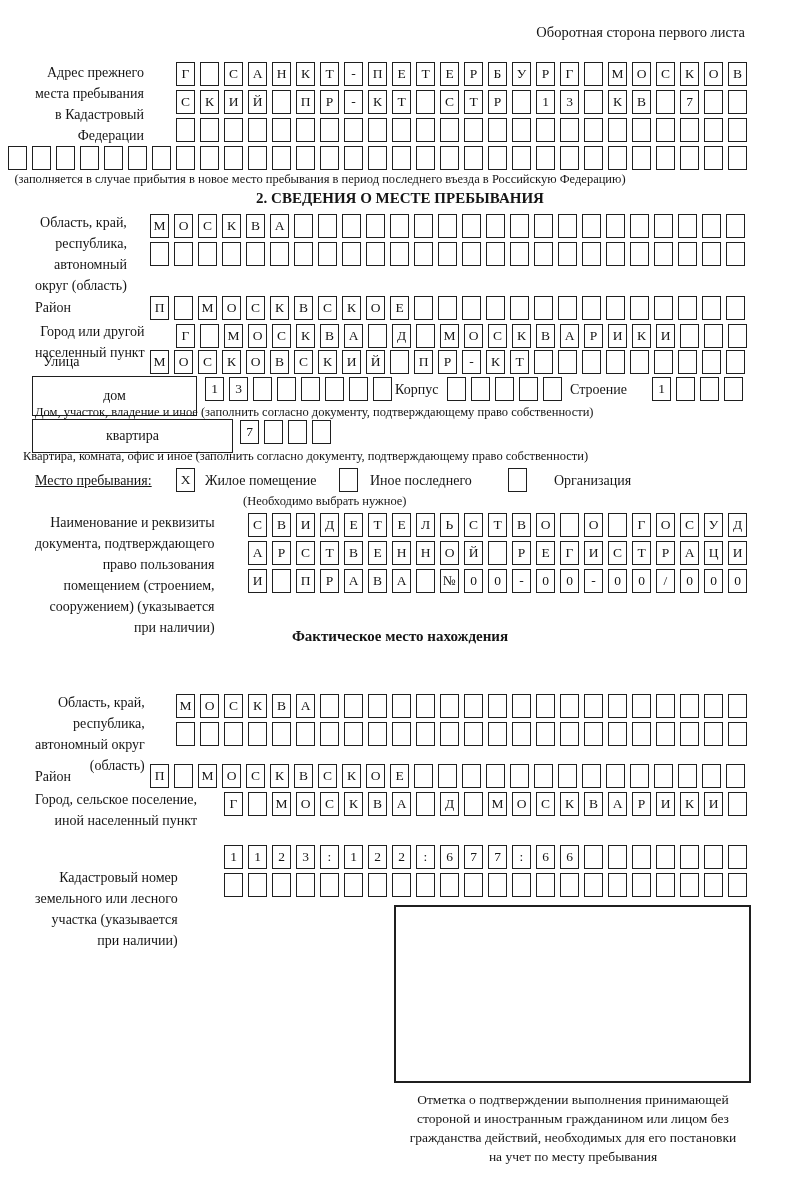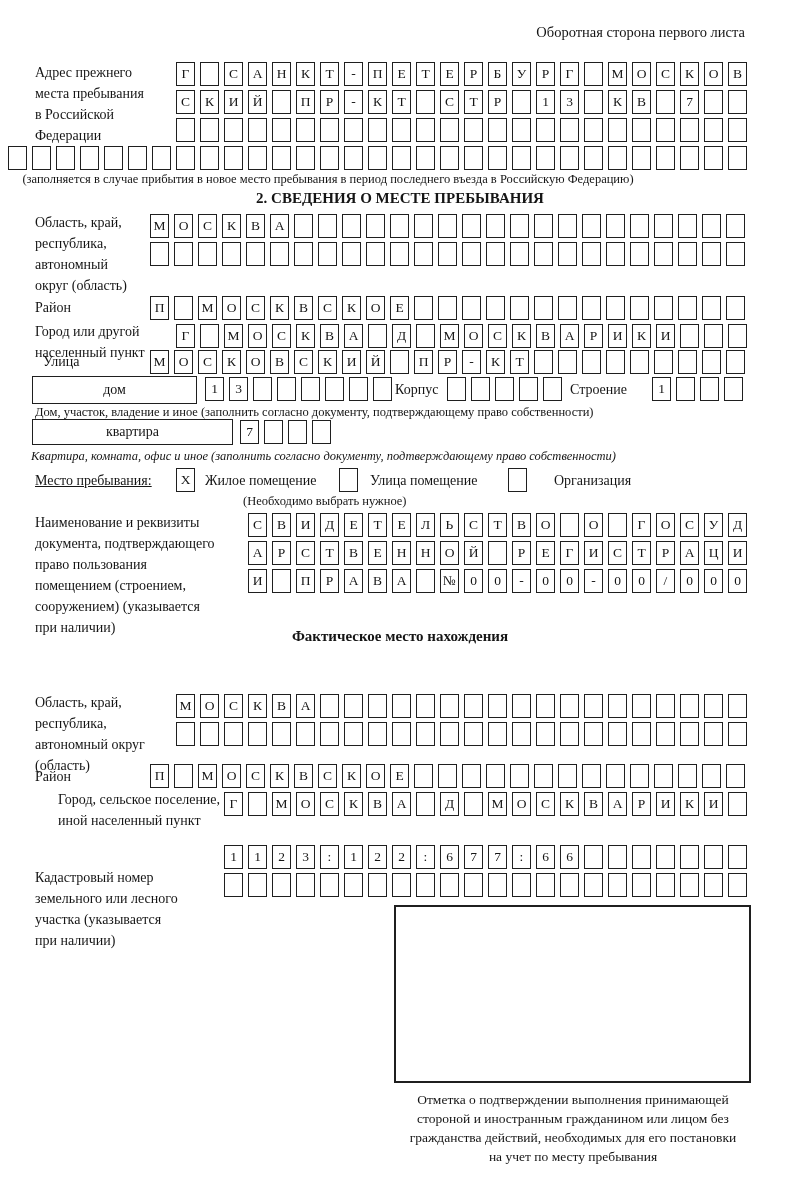--- a/index.html
+++ b/index.html
@@ -1,40 +1,40 @@
 <!DOCTYPE html>
 <html><head>
 <meta charset="utf-8">
 <style>
   html,body{margin:0;padding:0;background:#ffffff;}
   #sheet{position:relative;width:800px;height:1180px;background:#ffffff;
          font-family:"Liberation Serif","DejaVu Serif",serif;color:#151515;overflow:hidden;}
   .abs{position:absolute;}
-  .lbl{font-size:14px;line-height:21px;white-space:pre-line;}
+  .lbl{font-size:14px;line-height:21px;white-space:pre-line;text-align:right;}
   .cap{font-size:12.5px;line-height:15px;white-space:pre-line;text-align:center;}
   .title{font-size:15px;font-weight:bold;}
   .cellrow{position:absolute;display:flex;gap:5px;}
   .cell{box-sizing:border-box;width:19px;height:24px;border:1.6px solid #1f1f1f;
         display:flex;align-items:center;justify-content:center;
         font-size:13.5px;font-family:"Liberation Serif","DejaVu Serif",serif;}
   .bigbox{box-sizing:border-box;border:1.6px solid #1f1f1f;display:flex;
           align-items:center;justify-content:center;font-size:14px;}
   .center{text-align:center;}
   .stampbox{box-sizing:border-box;border:2px solid #1f1f1f;background:#ffffff;}
 </style>
 </head>
 <body>
 
 <div id="sheet">
 
   <div class="abs lbl" style="top:22px;right:55px;font-size:14.5px;">Оборотная сторона первого листа</div>
 
   <div class="abs lbl" style="left:35px;top:62px;">Адрес прежнего
 места пребывания
-в Российской
+в Кадастровый
 Федерации</div>
   <div class="cellrow" style="left:176px;top:62px;">
       <div class="cell">Г</div>
       <div class="cell"></div>
       <div class="cell">С</div>
       <div class="cell">А</div>
       <div class="cell">Н</div>
       <div class="cell">К</div>
       <div class="cell">Т</div>
       <div class="cell">-</div>
@@ -133,21 +133,21 @@
       <div class="cell"></div>
       <div class="cell"></div>
       <div class="cell"></div>
       <div class="cell"></div>
       <div class="cell"></div>
       <div class="cell"></div>
       <div class="cell"></div>
       <div class="cell"></div>
       <div class="cell"></div>
     </div>
-  <div class="abs cap center" style="left:8px;top:172px;width:640px;">(заполняется в случае прибытия в новое место пребывания в период последнего въезда в Российскую Федерацию)</div>
+  <div class="abs cap center" style="left:0;top:172px;width:640px;">(заполняется в случае прибытия в новое место пребывания в период последнего въезда в Российскую Федерацию)</div>
 
   <div class="abs title center" style="left:0;top:190px;width:800px;">2. СВЕДЕНИЯ О МЕСТЕ ПРЕБЫВАНИЯ</div>
 
   <div class="abs lbl" style="left:35px;top:212px;">Область, край,
 республика,
 автономный
 округ (область)</div>
   <div class="cellrow" style="left:150px;top:214px;">
       <div class="cell">М</div>
       <div class="cell">О</div>
@@ -283,21 +283,21 @@
       <div class="cell"></div>
       <div class="cell"></div>
       <div class="cell"></div>
       <div class="cell"></div>
       <div class="cell"></div>
       <div class="cell"></div>
       <div class="cell"></div>
       <div class="cell"></div>
     </div>
 
-  <div class="abs bigbox" style="left:32px;top:376px;width:165px;height:28px;">дом</div>
+  <div class="abs bigbox" style="left:32px;top:376px;width:165px;height:40px;">дом</div>
   <div class="cellrow" style="left:205px;top:377px;">
       <div class="cell">1</div>
       <div class="cell">3</div>
       <div class="cell"></div>
       <div class="cell"></div>
       <div class="cell"></div>
       <div class="cell"></div>
       <div class="cell"></div>
       <div class="cell"></div>
     </div>
@@ -311,34 +311,34 @@
     </div>
   <div class="abs lbl" style="left:570px;top:379px;">Строение</div>
   <div class="cellrow" style="left:652px;top:377px;">
       <div class="cell">1</div>
       <div class="cell"></div>
       <div class="cell"></div>
       <div class="cell"></div>
     </div>
   <div class="abs cap" style="left:35px;top:405px;">Дом, участок, владение и иное (заполнить согласно документу, подтверждающему право собственности)</div>
 
-  <div class="abs bigbox" style="left:32px;top:419px;width:201px;height:26px;">квартира</div>
+  <div class="abs bigbox" style="left:32px;top:419px;width:201px;height:34px;">квартира</div>
   <div class="cellrow" style="left:240px;top:420px;">
       <div class="cell">7</div>
       <div class="cell"></div>
       <div class="cell"></div>
       <div class="cell"></div>
     </div>
-  <div class="abs cap" style="left:31px;top:449px;font-style:italic;">Квартира, комната, офис и иное (заполнить согласно документу, подтверждающему право собственности)</div>
+  <div class="abs cap" style="left:23px;top:449px;">Квартира, комната, офис и иное (заполнить согласно документу, подтверждающему право собственности)</div>
 
   <div class="abs lbl" style="left:35px;top:470px;text-decoration:underline;">Место пребывания:</div>
   <div class="abs cell" style="left:176px;top:468px;">X</div>
   <div class="abs lbl" style="left:205px;top:470px;">Жилое помещение</div>
   <div class="abs cell" style="left:339px;top:468px;"></div>
-  <div class="abs lbl" style="left:370px;top:470px;">Улица помещение</div>
+  <div class="abs lbl" style="left:370px;top:470px;">Иное последнего</div>
   <div class="abs cell" style="left:508px;top:468px;"></div>
   <div class="abs lbl" style="left:554px;top:470px;">Организация</div>
   <div class="abs cap" style="left:243px;top:494px;">(Необходимо выбрать нужное)</div>
 
   <div class="abs lbl" style="left:35px;top:512px;">Наименование и реквизиты
 документа, подтверждающего
 право пользования
 помещением (строением,
 сооружением) (указывается
 при наличии)</div>
@@ -493,21 +493,21 @@
       <div class="cell"></div>
       <div class="cell"></div>
       <div class="cell"></div>
       <div class="cell"></div>
       <div class="cell"></div>
       <div class="cell"></div>
       <div class="cell"></div>
       <div class="cell"></div>
     </div>
 
-  <div class="abs lbl" style="left:35px;top:789px;margin-left:23px;">Город, сельское поселение,
+  <div class="abs lbl" style="left:35px;top:789px;">Город, сельское поселение,
 иной населенный пункт</div>
   <div class="cellrow" style="left:224px;top:792px;">
       <div class="cell">Г</div>
       <div class="cell"></div>
       <div class="cell">М</div>
       <div class="cell">О</div>
       <div class="cell">С</div>
       <div class="cell">К</div>
       <div class="cell">В</div>
       <div class="cell">А</div>

